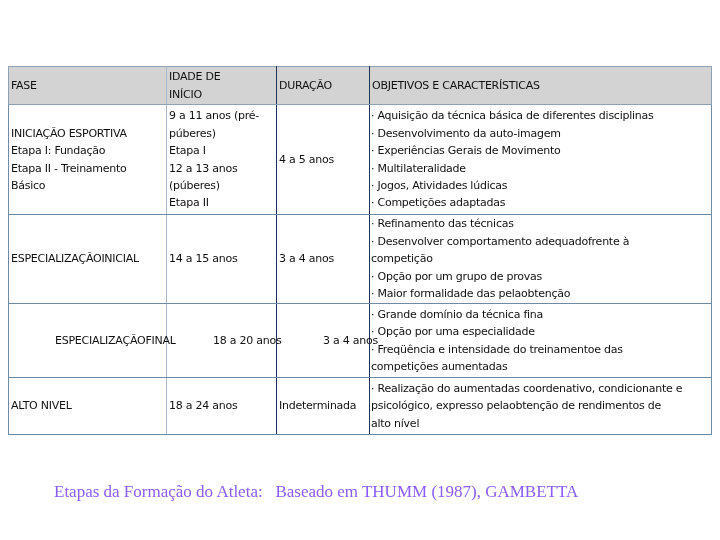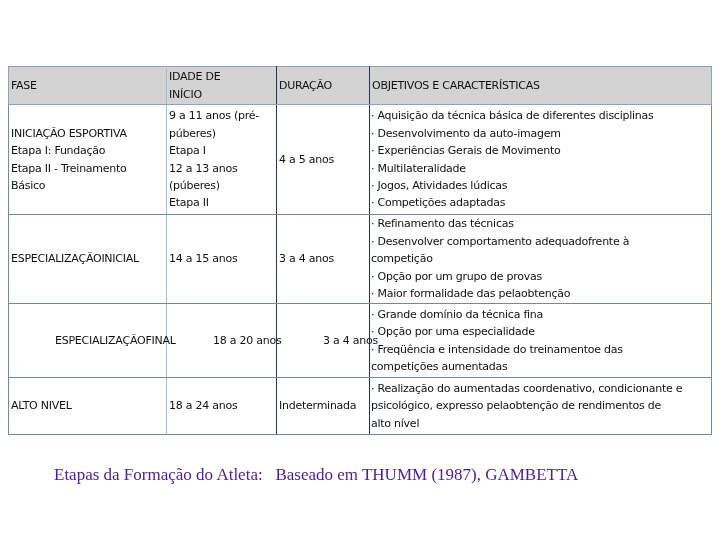--- a/index.html
+++ b/index.html
@@ -22,22 +22,22 @@
     .tbl td.c2, .tbl th.c2 { border-right-color: #1f3553; }
     .tbl td.c3, .tbl th.c3 { border-right-color: #1f3553; }
     .tbl td.c4 { padding-left: 1px; }
     .r1 td { height: 109px; }
     .r2 td { height: 88px; }
     .r3 td { height: 73px; padding-left: 46px; }
     .r4 td { height: 56px; }
     .nowrap { white-space: nowrap; overflow: visible; }
     .line { display: block; }
     .caption {
-      position: absolute; left: 37px; top: 464px; width: 640px;
-      font-family: "Liberation Serif", serif; font-size: 17px; line-height: 21px; color: #4c1d95;
+      position: absolute; left: 37px; top: 481px; width: 640px;
+      font-family: "Liberation Serif", serif; font-size: 17px; line-height: 21px; color: #8b5cf6;
     }
     .caption .l1 { display: block; padding-left: 17px; white-space: pre; }
     .caption .l2, .caption .l3 { display: block; white-space: pre; }
   </style>
 </head>
 <body>
 
 <table class="tbl">
   <thead>
     <tr>

